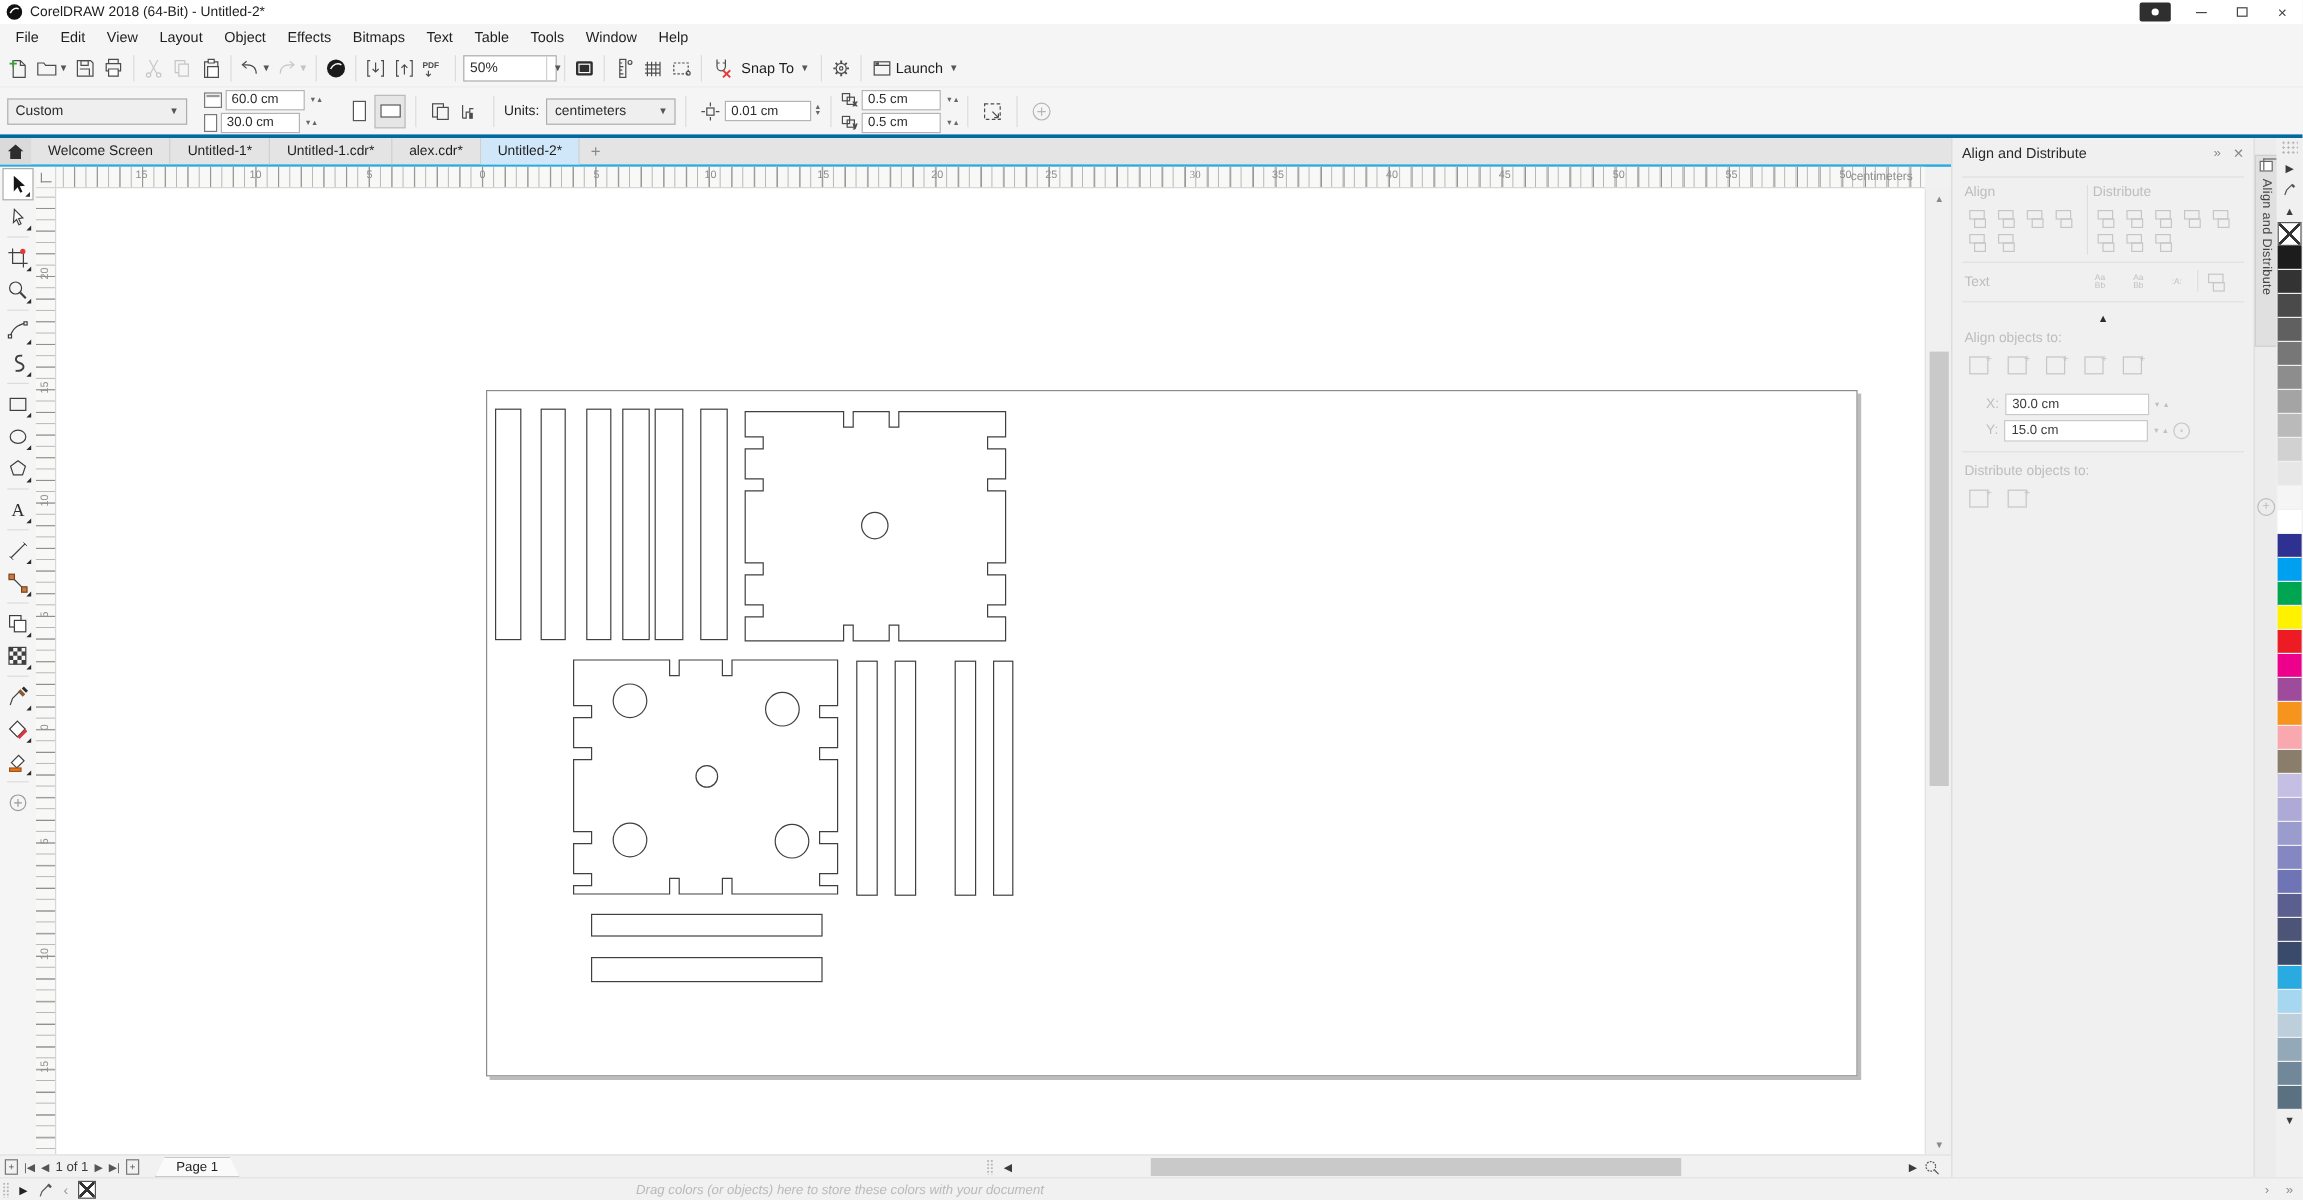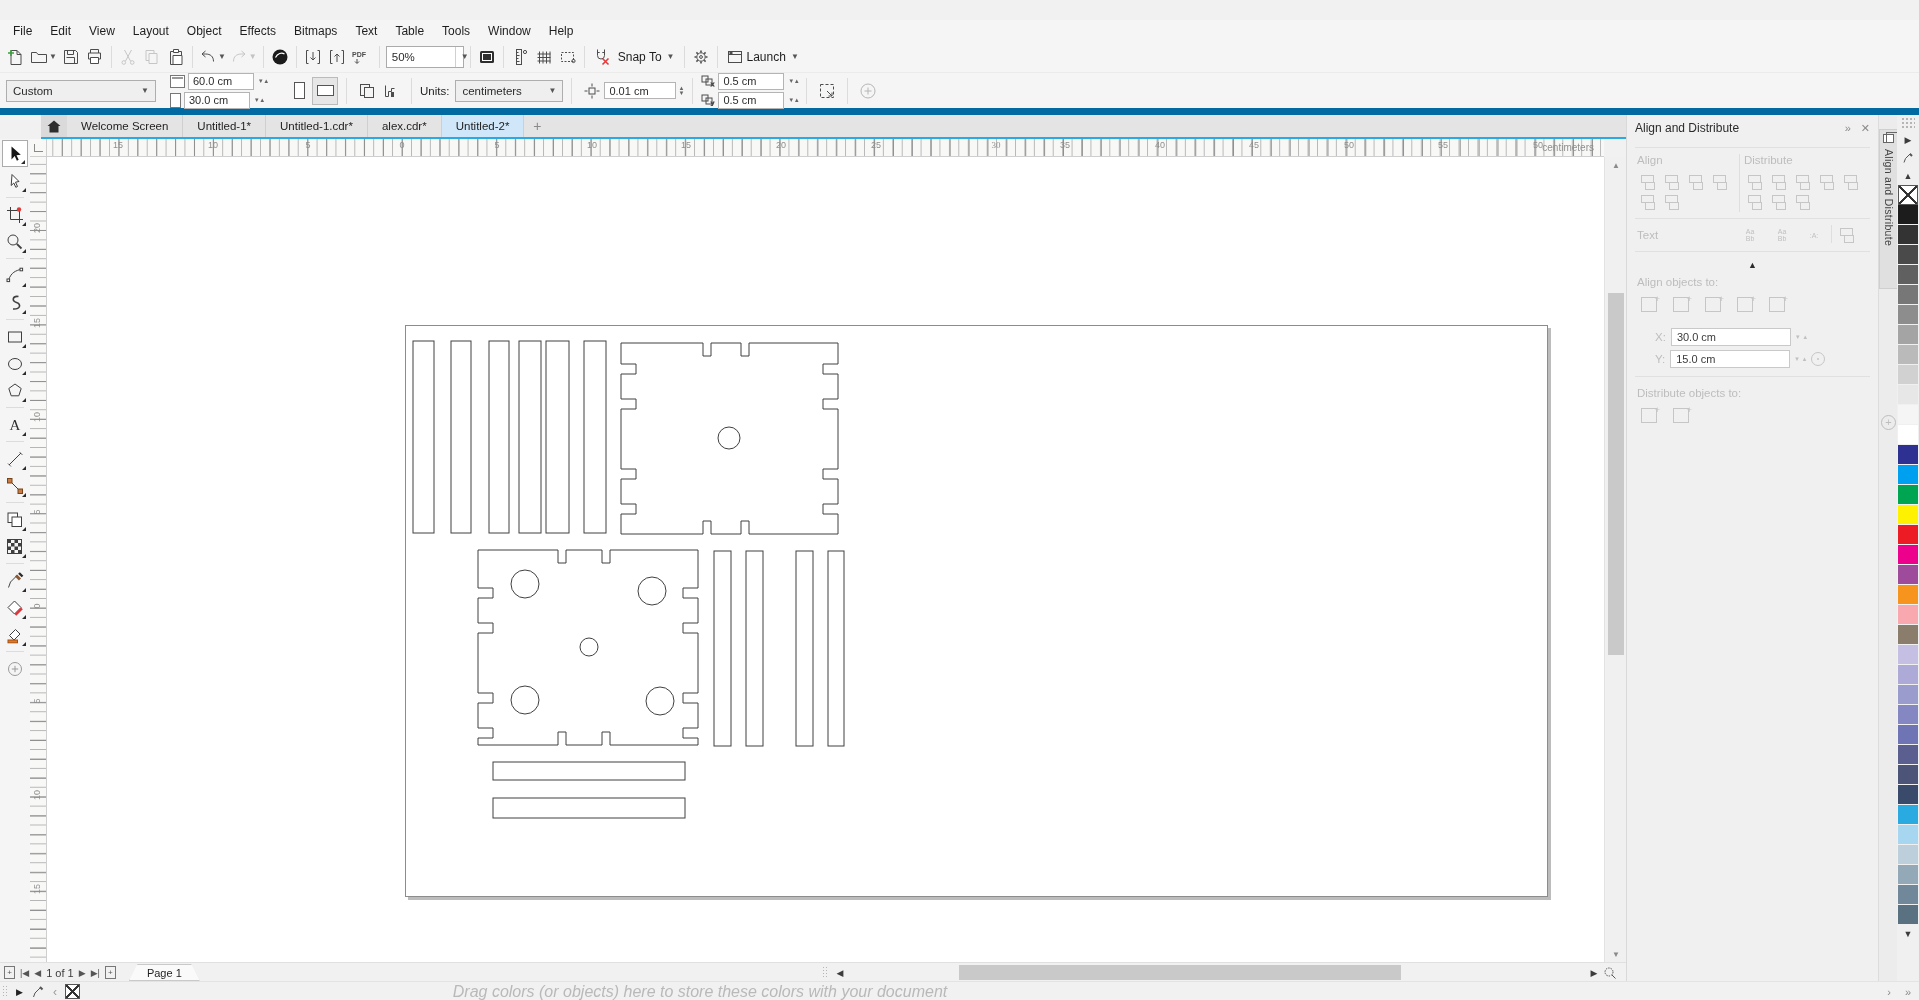--- a/index.html
+++ b/index.html
@@ -29,40 +29,40 @@
   .tbtn { height:26px; min-width:24px; display:flex; align-items:center; justify-content:center; padding:0 2px; }
   .tbtn svg { display:block; }
   .caret { font-size:8px; color:#555; margin-left:1px; }
   .caret.dis { color:#c3c3c3; }
   .tsep { width:1px; height:22px; background:#dcdcdc; margin:0 4px; }
   .zoom-combo { width:78px; height:22px; background:#fff; border:1px solid #ababab; display:flex; align-items:center; font-size:11.5px; padding:0 5px; margin:0 2px;gap:40px; }
   .zoom-combo .cc { margin-left:auto; font-size:8px; color:#555; border-left:1px solid #d0d0d0; padding-left:5px; height:100%; display:flex; align-items:center; }
   .txtbtn { display:flex; align-items:center; gap:4px; padding:0 5px; height:26px; font-size:12px; color:#1e1e1e; }
 
   
-  .propbar { left:0; top:73px; width:1919px; height:42px; background:#f5f5f5; display:flex; align-items:center; border-bottom:7px solid #0369a1; }
+  .propbar { left:0; top:73px; width:1919px; height:42px; background:#f5f5f5; display:flex; align-items:center; border-bottom:3px solid #0369a1; }
   .combo { height:22px; background:#efefef; border:1px solid #aeaeae; display:flex; align-items:center; font-size:11.5px; padding:0 6px; }
   .combo .cc { margin-left:auto; font-size:8px; color:#555; }
   .field { height:17px; background:#fff; border:1px solid #b4b4b4; display:flex; align-items:center; font-size:11px; padding:0 4px; }
   .spin-h { display:flex; font-size:7px; color:#666; gap:2px; margin-left:2px; }
   .spin-v { display:flex; flex-direction:column; font-size:6px; color:#666; line-height:5px; margin-left:2px; }
   .stack { display:flex; flex-direction:column; gap:2px; }
   .row-ctl { display:flex; align-items:center; gap:3px; }
   .pg-ico { width:15px; height:13px; border:1px solid #777; position:relative; background:#fff; }
   .pg-ico.land::before { content:''; position:absolute; left:1px; right:1px; top:1px; height:2px; background:#999; }
   .pg-ico.port { width:11px; height:15px; }
   .orient-btn { width:26px; height:28px; display:flex; align-items:center; justify-content:center; border:1px solid transparent; }
   .orient-btn.sel { background:#e6e6e6; border-color:#bbb; }
   .ob-port { width:11px; height:17px; border:1px solid #555; background:#fff; }
   .ob-land { width:17px; height:11px; border:1px solid #555; background:#fff; }
   .lbl { font-size:11.5px; color:#1e1e1e; }
   .psep { width:1px; height:26px; background:#dcdcdc; margin:0 8px; }
 
   
-  .docbar { left:0; top:115px; width:1626px; height:24px; background:#e4e4e4; border-bottom:2px solid #29abe2; display:flex; align-items:stretch;margin-left:41px; }
+  .docbar { left:0; top:115px; width:1626px; height:24px; background:#e4e4e4; border-bottom:2px solid #29abe2; display:flex; align-items:stretch; }
   .home-btn { width:26px; display:flex; align-items:center; justify-content:center; background:#dadada; }
   .doc-tab { padding:0 14px; display:flex; align-items:center; font-size:11.5px; color:#1e1e1e; border-right:1px solid #cfcfcf; }
   .doc-tab.active { background:#cfe7f8; }
   .newtab-btn { width:26px; display:flex; align-items:center; justify-content:center; color:#8a8a8a; font-size:14px; }
 
   
   .ruler-corner { left:30px; top:139px; width:17px; height:18px; background:#f8f8f7; border-right:1px solid #cfcfcf; border-bottom:1px solid #cfcfcf; }
   .ruler-corner::before { content:''; position:absolute; left:4px; top:5px; width:8px; height:7px; border-left:1px solid #8a8a8a; border-bottom:1px solid #8a8a8a; }
   .hruler { left:47px; top:139px; width:1557px; height:18px; background:#f8f8f7; border-bottom:1px solid #cfcfcf;
     background-image:
@@ -150,28 +150,45 @@
   .hthumb { position:absolute; left:107px; top:1px; width:442px; height:15px; background:#c9c9c9; }
 
   
   .statusbar { left:0; top:981px; width:1919px; height:19px; background:#f1f1f1; border-top:1px solid #e3e3e3; }
   .sb-left { position:absolute; left:2px; top:0; height:19px; display:flex; align-items:center; gap:8px; }
   .sb-grip { width:6px; height:13px; background-image:radial-gradient(#b5b5b5 35%, transparent 36%); background-size:3px 3px; }
   .sb-xbox { width:15px; height:15px; background:
       linear-gradient(to top right, transparent 44%, #333 44% 56%, transparent 56%),
       linear-gradient(to bottom right, transparent 44%, #333 44% 56%, transparent 56%), #fff;
       border:1px solid #555; }
-  .sb-hint { position:absolute; left:0; top:0; width:1400px; height:19px; display:flex; align-items:center; justify-content:center; color:#b9b9b9; font-style:italic; font-size:16px; }
+  .sb-hint { position:absolute; left:0; top:0; width:1400px; height:19px; display:flex; align-items:center; justify-content:center; color:#b9b9b9; font-style:italic; font-size:11px; }
   .sb-right { position:absolute; right:8px; top:0; height:19px; display:flex; align-items:center; gap:14px; color:#8a8a8a; font-size:11px; }
 </style>
 </head>
 <body>
 
 <div class="app">
 
+  <div class="abs titlebar">
+    <svg class="logo" viewBox="0 0 14 14">
+        <circle cx="7" cy="7" r="6.5" fill="#111"></circle>
+        <path d="M3.5 8c2-4 5-5 7-3.5" stroke="#fff" stroke-width="1.3" fill="none"></path>
+      </svg>
+    <span class="title-text">CorelDRAW 2018 (64-Bit) - Untitled-2*</span>
+    <div class="win-controls">
+      <span class="avatar-btn"></span>
+      <span class="win-btn">
+          <span class="glyph-min"></span>
+        </span>
+      <span class="win-btn">
+          <span class="glyph-max"></span>
+        </span>
+      <span class="win-btn glyph-close">×</span>
+    </div>
+  </div>
 
   <div class="abs menubar">
       <span class="menu-item">File</span>
       <span class="menu-item">Edit</span>
       <span class="menu-item">View</span>
       <span class="menu-item">Layout</span>
       <span class="menu-item">Object</span>
       <span class="menu-item">Effects</span>
       <span class="menu-item">Bitmaps</span>
       <span class="menu-item">Text</span>

